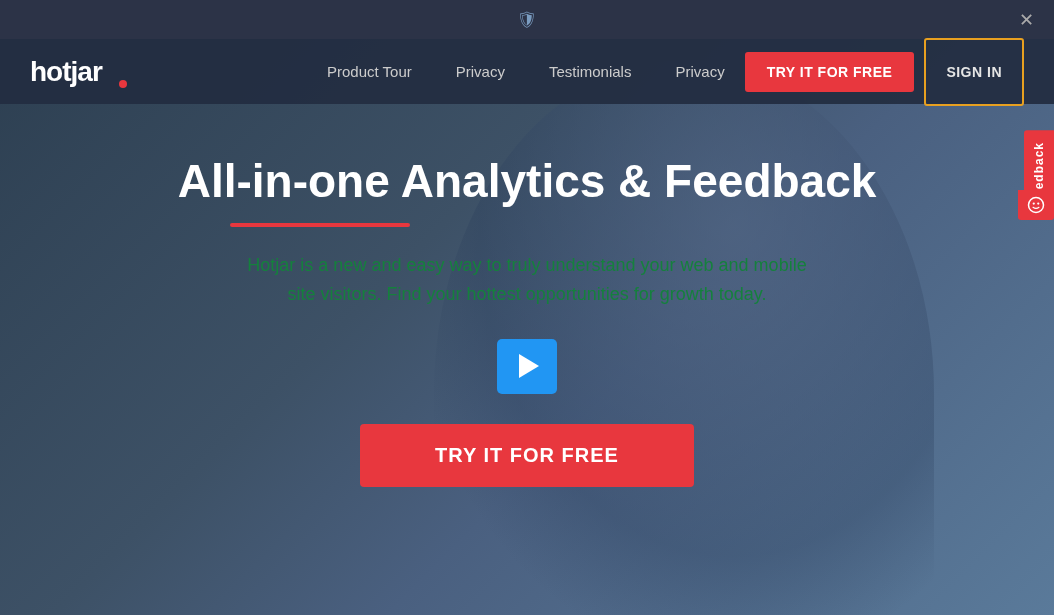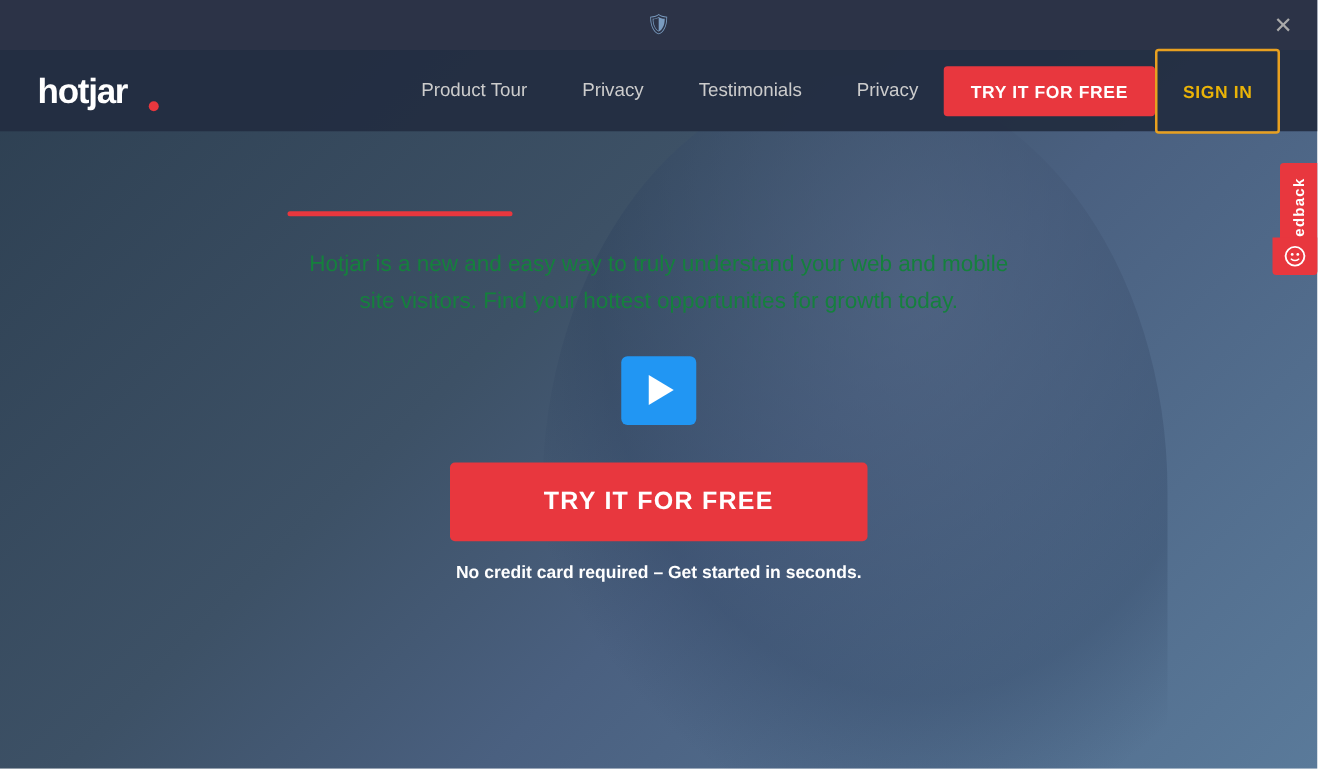--- a/index.html
+++ b/index.html
@@ -107,27 +107,28 @@
       padding: 12px 22px;
       font-size: 14px;
       font-weight: bold;
       cursor: pointer;
       border-radius: 3px;
       margin-left: 20px;
       letter-spacing: 0.5px;
     }
     .sign-in-btn {
       background: transparent;
-      color: #eab308;
+      color: #e5e5e5;
       border: 2px solid #e8a020;
       padding: 24px 20px;
       font-size: 14px;
       font-weight: bold;
       cursor: pointer;
       border-radius: 3px;
+      margin-left: 10px;
       letter-spacing: 0.5px;
     }
 
     
     .feedback-tab {
       position: absolute;
       right: 0;
       top: 130px;
       z-index: 100;
       background: #e8373e;
@@ -259,20 +260,20 @@
 <div class="feedback-icon">
   <svg width="18" height="18" viewBox="0 0 24 24" fill="white">
     <circle cx="12" cy="12" r="10" stroke="white" stroke-width="2" fill="none"></circle>
     <circle cx="9" cy="10" r="1.5" fill="white"></circle>
     <circle cx="15" cy="10" r="1.5" fill="white"></circle>
     <path d="M8 15 Q12 18 16 15" stroke="white" stroke-width="1.5" fill="none" stroke-linecap="round"></path>
   </svg>
 </div>
 
 <div class="hero-content">
+  <h1 class="hero-title">All-in-one Analytics &amp; Feedback</h1>
   <div class="hero-underline"></div>
   <p class="hero-subtitle">Hotjar is a new and easy way to truly understand your web and mobile site visitors. Find your hottest opportunities for growth today.</p>
   <button class="play-btn">
     <div class="triangle"></div>
   </button>
   <button class="cta-btn">TRY IT FOR FREE</button>
-  <p class="no-credit">No credit card required – Get started in seconds.</p>
 </div>
 
 </body></html>

